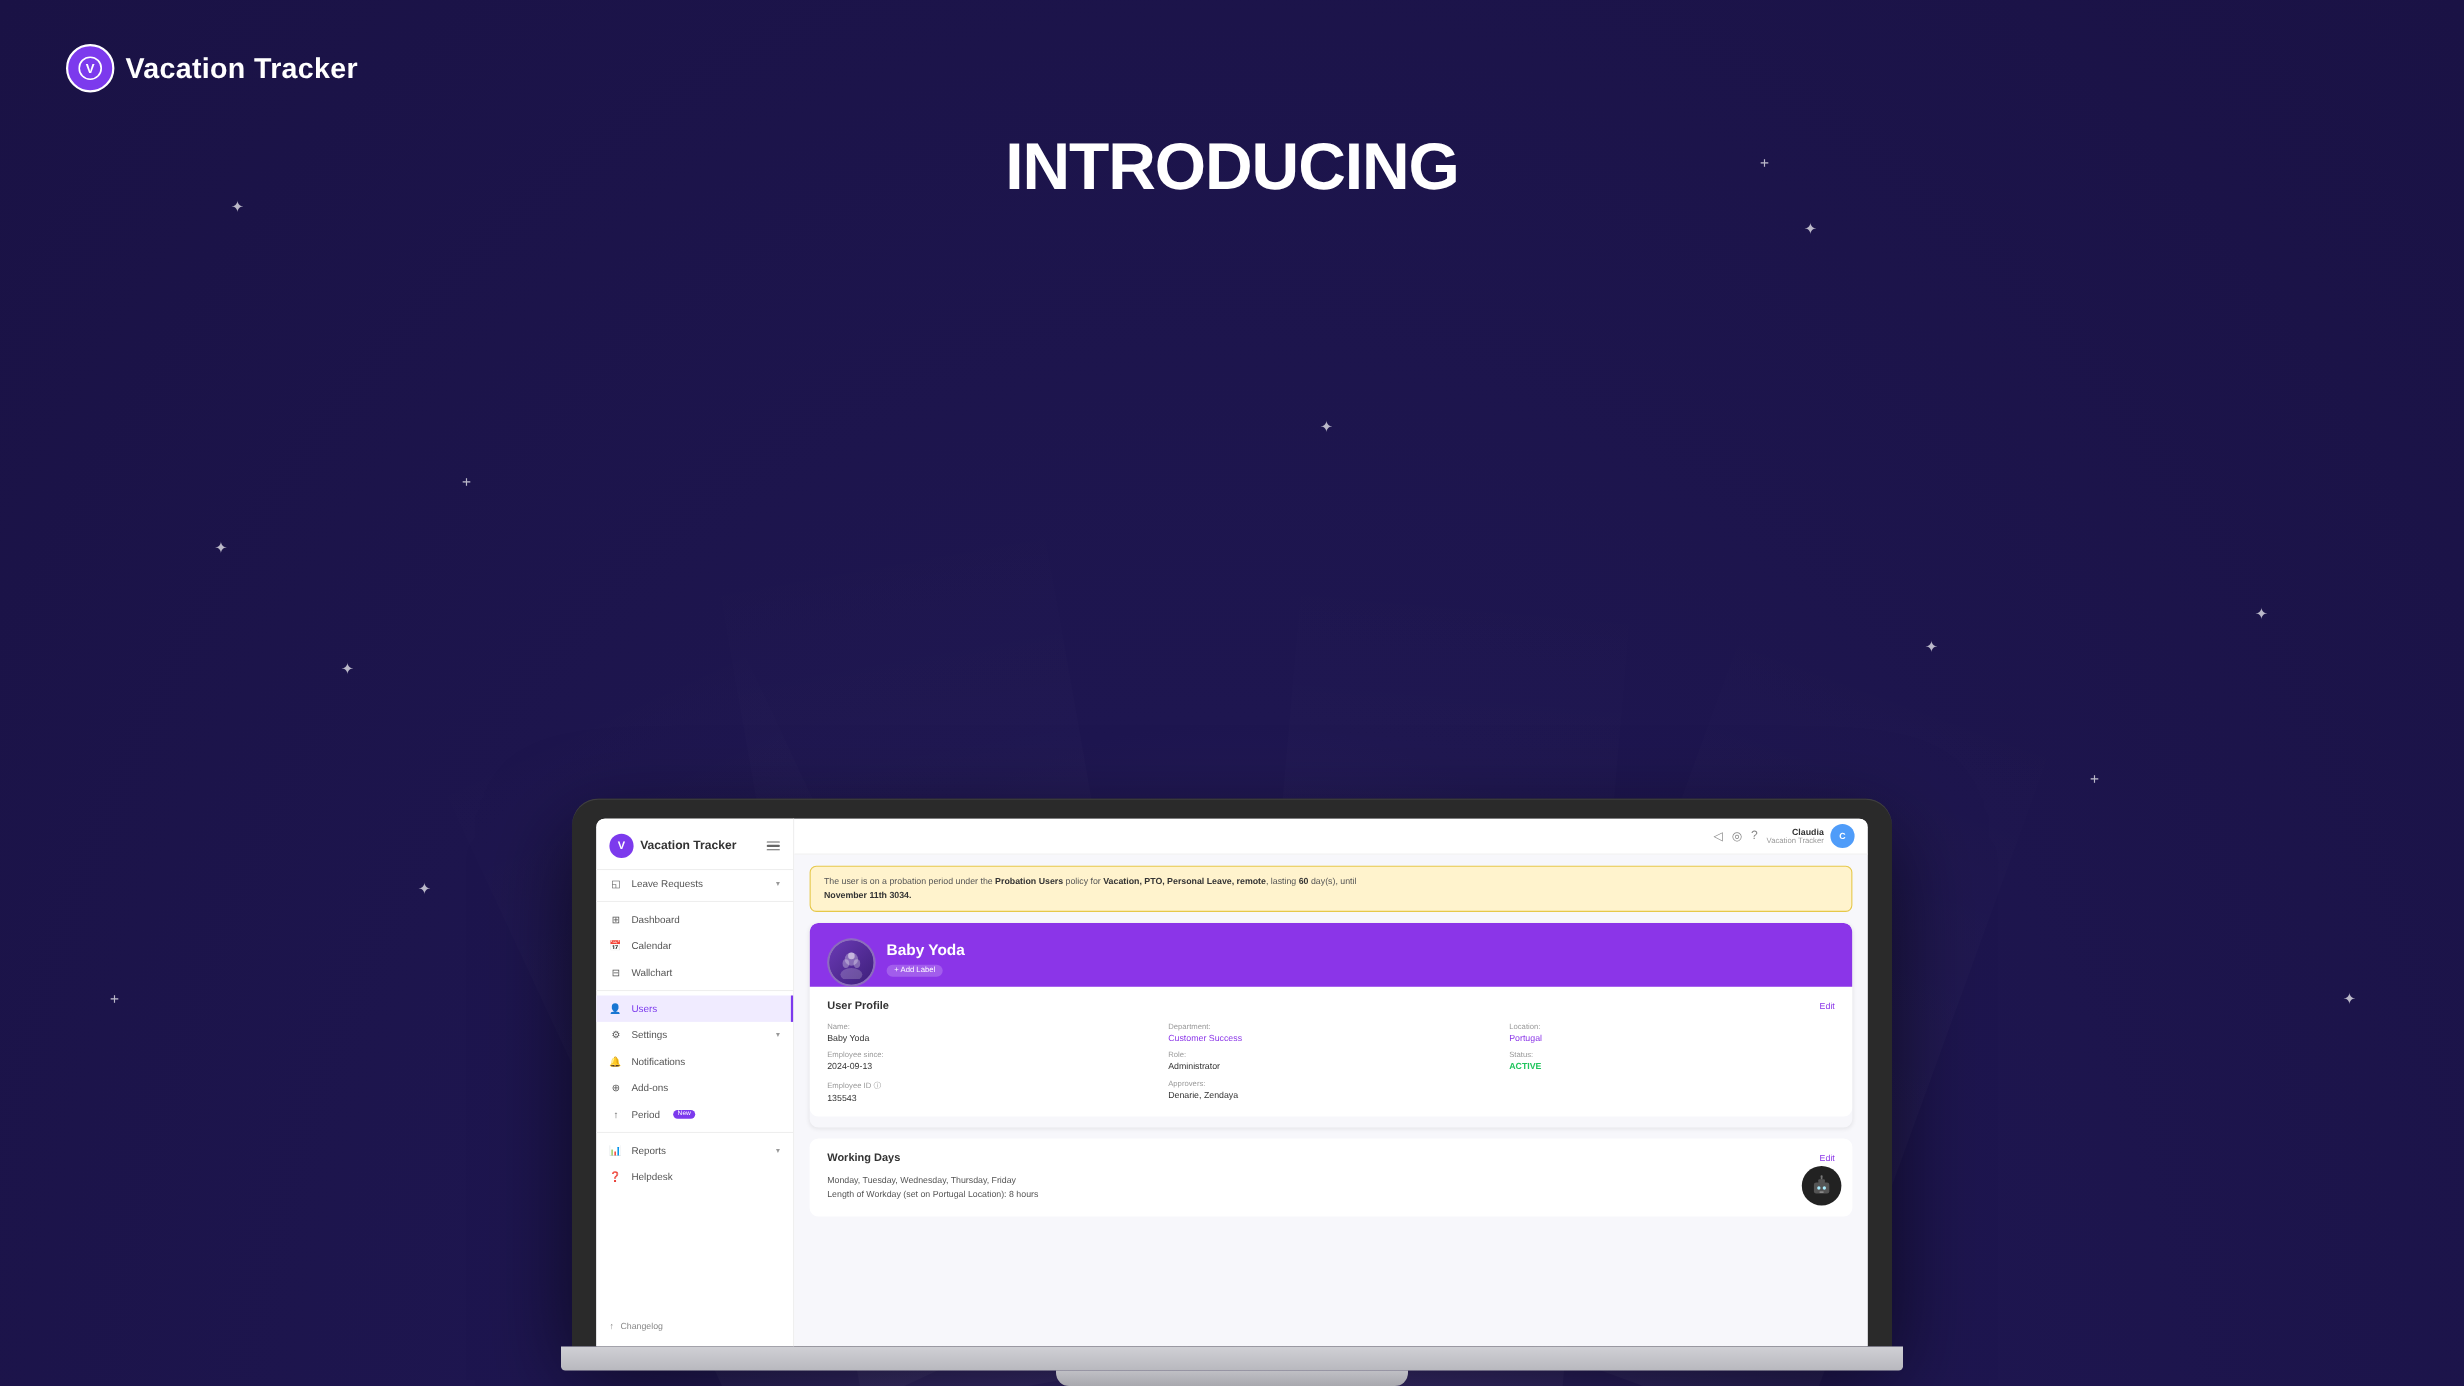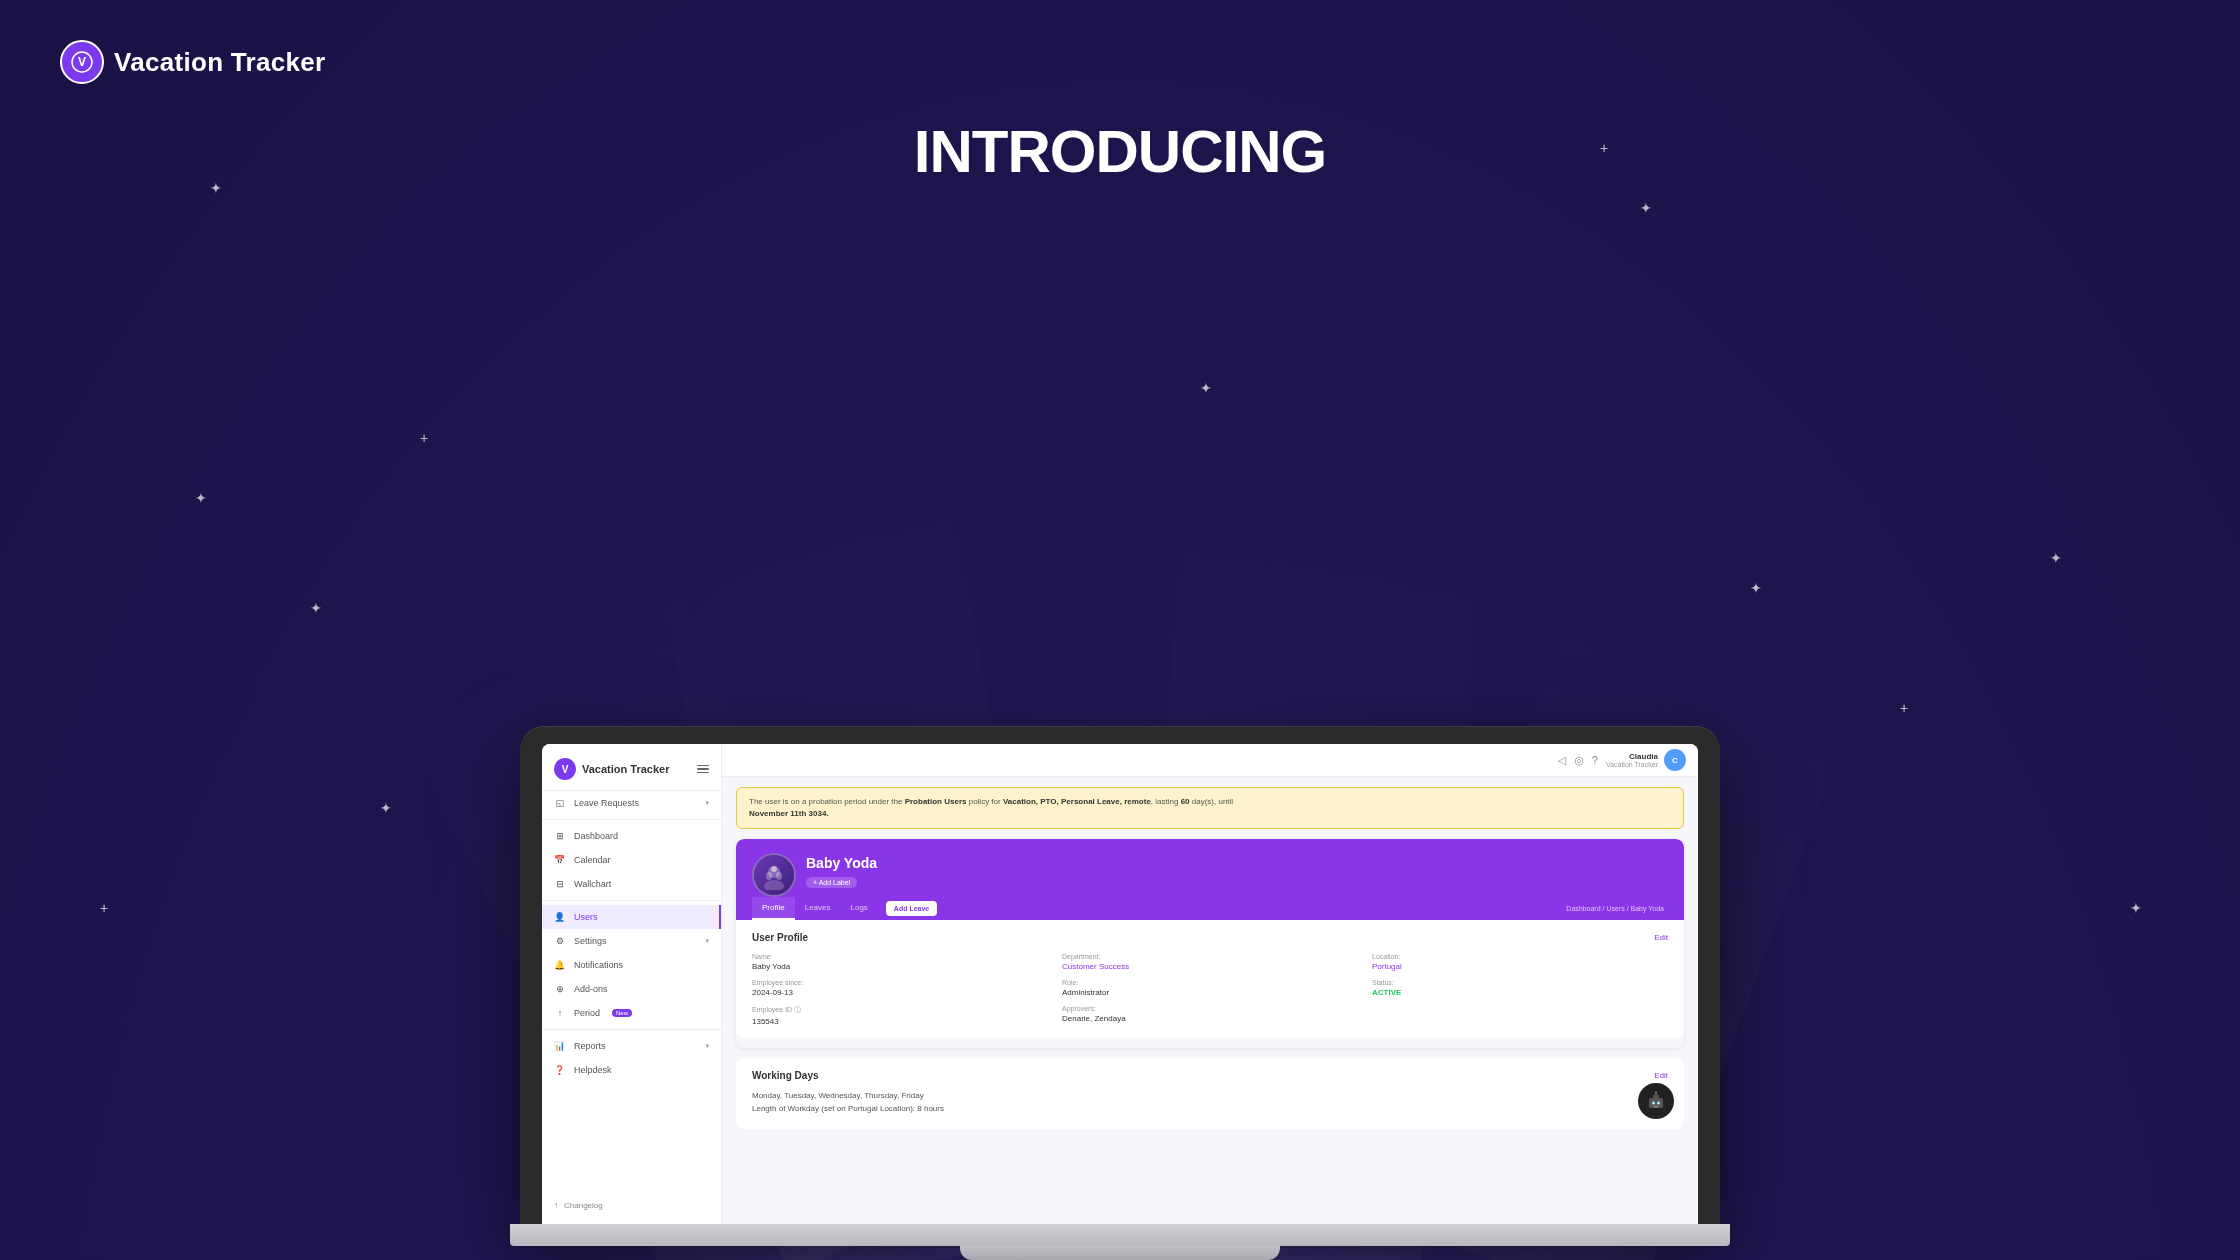--- a/index.html
+++ b/index.html
@@ -691,27 +691,20 @@
                         <ellipse cx="20" cy="16" rx="3" ry="4" fill="rgba(255,255,255,0.3)"></ellipse>
                       </svg>
                     </div>
                   </div>
                   <div class="profile-name-area">
                     <div class="profile-name">Baby Yoda</div>
                     <button class="profile-add-label-btn">+ Add Label</button>
                   </div>
                 </div>
 
-                <div class="profile-tabs">
-                  <div class="profile-tab active">Profile</div>
-                  <div class="profile-tab">Leaves</div>
-                  <div class="profile-tab">Logs</div>
-                  <button class="add-leave-btn">Add Leave</button>
-                  <div class="breadcrumb-right">Dashboard / Users / Baby Yoda</div>
-                </div>
 
                 <div class="profile-content">
                   <div class="profile-section-header">
                     <span class="profile-section-title">User Profile</span>
                     <span class="edit-link">Edit</span>
                   </div>
                   <div class="profile-grid">
                     <div class="profile-field">
                       <label>Name:</label>
                       <div class="value">Baby Yoda</div>

